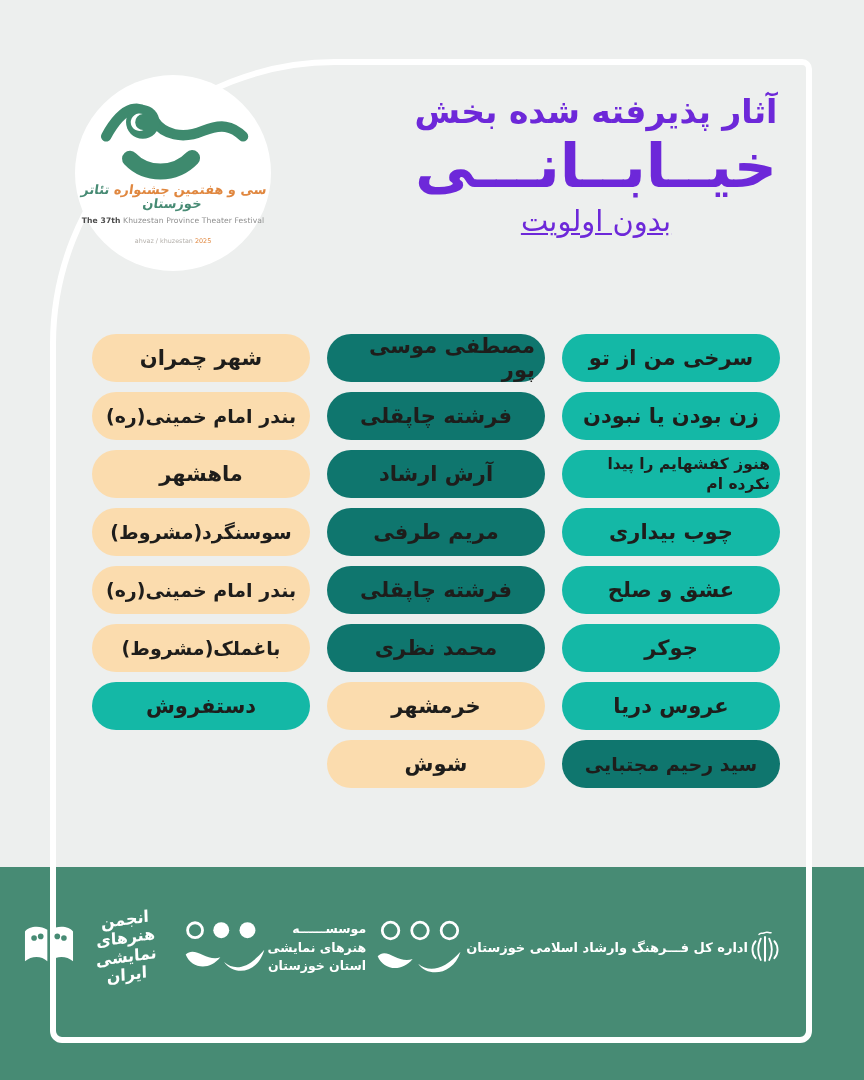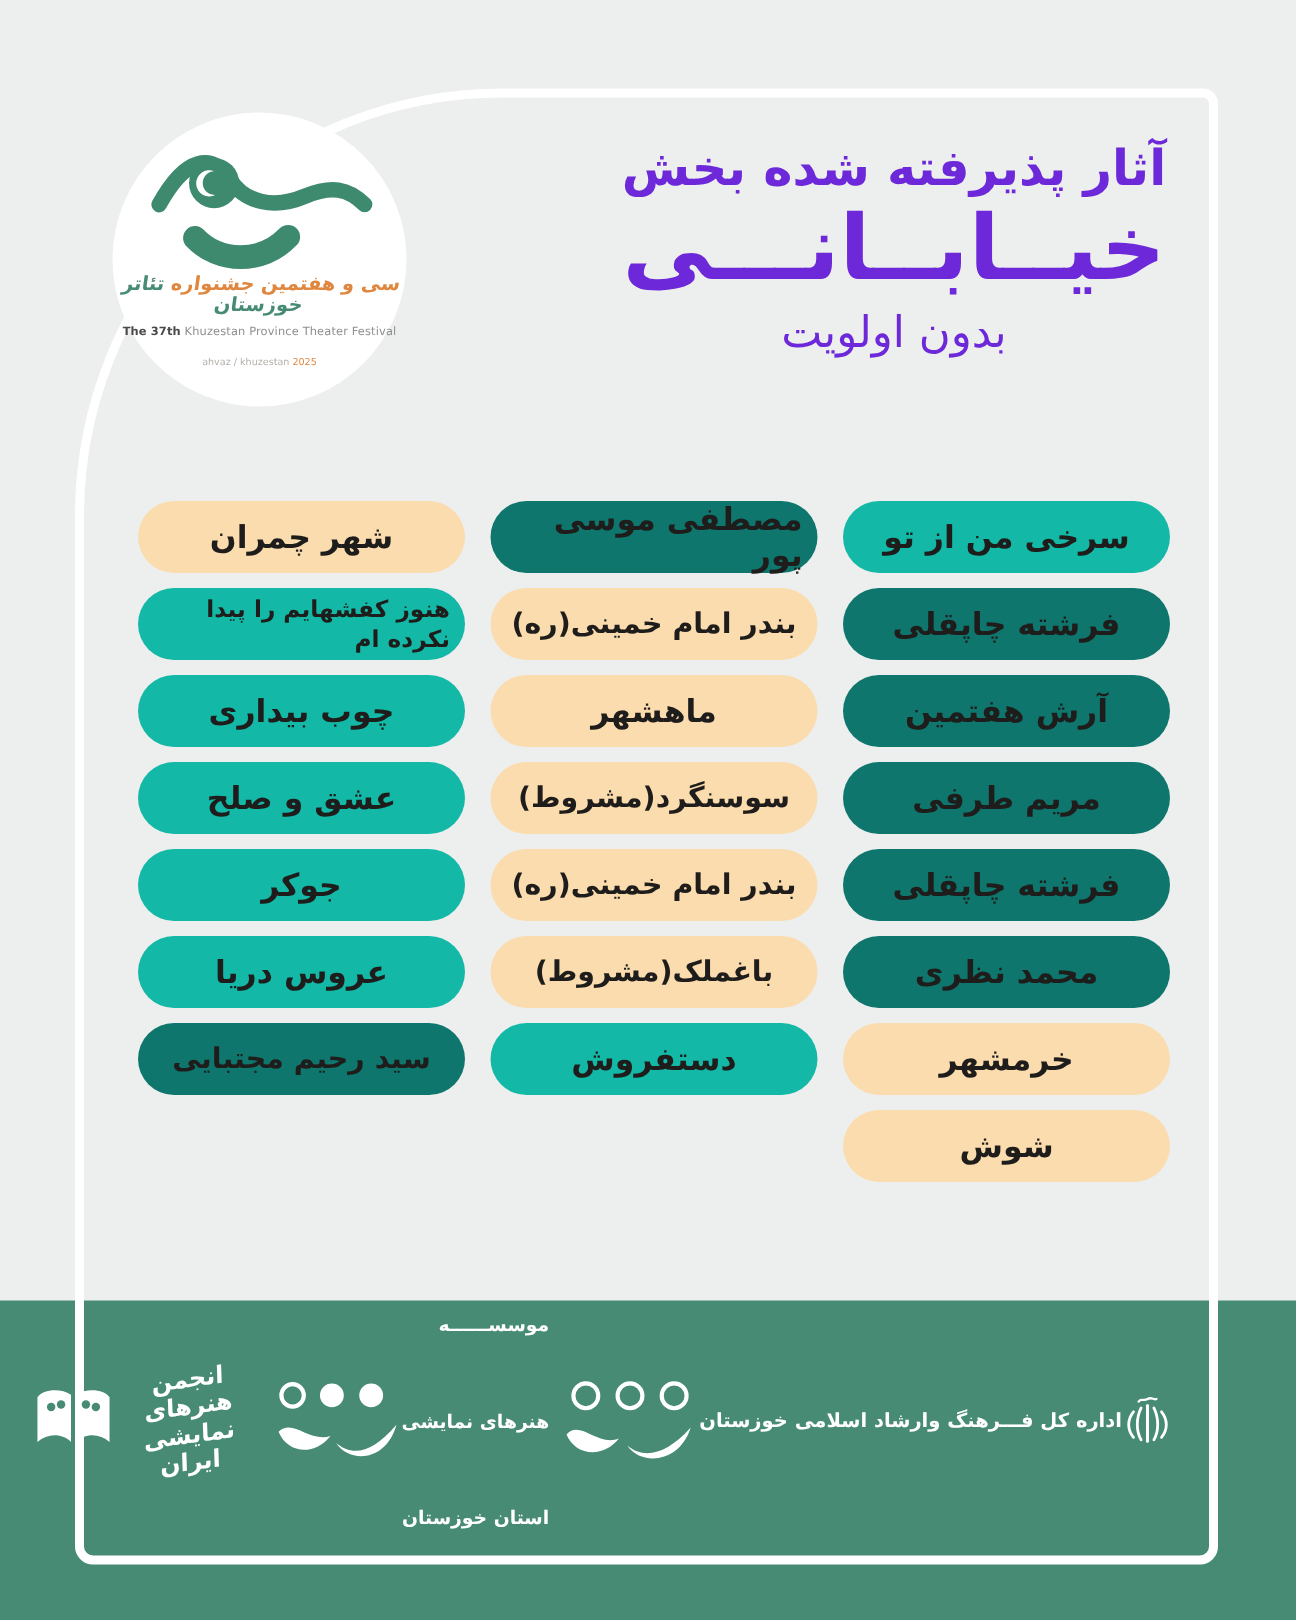--- a/index.html
+++ b/index.html
@@ -34,21 +34,21 @@
   .logo-callig .teal{color:#478b74;}
   .logo-en{font-size:7.6px;color:#8f8f8f;margin-top:5px;letter-spacing:.1px;white-space:nowrap;}
   .logo-en b{color:#4a4a4a;}
   .logo-sub{font-size:6.4px;color:#b4b0ab;margin-top:12px;}
   .logo-sub i{color:#e0873f;font-style:normal;}
 
   
   .header{position:absolute;top:92px;right:70px;width:396px;text-align:center;z-index:2;direction:rtl;color:#6d28d9;}
   .header .l1{font-size:33px;font-weight:600;}
   .header .l2{font-size:60px;font-weight:800;line-height:1.05;margin-top:4px;letter-spacing:-1px;}
-  .header .l3{font-size:29px;font-weight:500;margin-top:6px;}
+  .header .l3{font-size:29px;font-weight:500;margin-top:6px;text-decoration:underline;}
 
   
   .grid{
     position:absolute;left:92px;top:334px;width:688px;z-index:2;
     direction:rtl;
     display:grid;grid-template-columns:218px 218px 218px;
     column-gap:17px;row-gap:10px;grid-auto-rows:48px;
   }
   .pill{
     border-radius:25px;display:flex;align-items:center;justify-content:center;
@@ -61,21 +61,21 @@
   .pill.mid{font-size:19px;}
 
   
   .footer-logos{
     position:absolute;left:82px;top:893px;width:700px;height:110px;z-index:2;
     direction:rtl;display:flex;align-items:center;justify-content:space-between;color:#ffffff;
   }
   .flogo{display:flex;align-items:center;gap:8px;}
   .flogo .col{display:flex;align-items:center;}
   .ftext{font-size:13px;font-weight:600;line-height:1.55;white-space:nowrap;text-align:center;}
-  .ftext-col{display:flex;flex-direction:column;align-items:flex-start;gap:46px;}
+  .ftext-col{display:flex;flex-direction:column;align-items:flex-start;}
   .ftext-col div{font-size:12.5px;font-weight:600;line-height:1.5;white-space:nowrap;}
   .callig{font-size:16px;font-weight:bold;line-height:1.15;text-align:center;transform:rotate(-8deg) skewX(-6deg);width:96px;}
   .callig.small{font-size:9.5px;transform:rotate(-16deg) skewX(-6deg);width:70px;}
 </style>
 </head>
 <body>
 
 <div class="poster">
 
   <div class="footer-band"></div>
@@ -100,25 +100,26 @@
     <div class="l1">آثار پذیرفته شده بخش</div>
     <div class="l2">خیــابــانـــی</div>
     <div class="l3">بدون اولویت</div>
   </div>
 
   <div class="grid">
     <div class="pill title">سرخی من از تو</div>
     <div class="pill director">مصطفی موسی پور</div>
     <div class="pill city">شهر چمران</div>
 
+    <div class="pill title">زن بودن یا نبودن</div>
     <div class="pill director">فرشته چاپقلی</div>
     <div class="pill city mid">بندر امام خمینی(ره)</div>
 
     <div class="pill title small">هنوز کفشهایم را پیدا نکرده ام</div>
-    <div class="pill director">آرش هفتمین</div>
+    <div class="pill director">آرش ارشاد</div>
     <div class="pill city">ماهشهر</div>
 
     <div class="pill title">چوب بیداری</div>
     <div class="pill director">مریم طرفی</div>
     <div class="pill city mid">سوسنگرد(مشروط)</div>
 
     <div class="pill title">عشق و صلح</div>
     <div class="pill director">فرشته چاپقلی</div>
     <div class="pill city mid">بندر امام خمینی(ره)</div>
 

